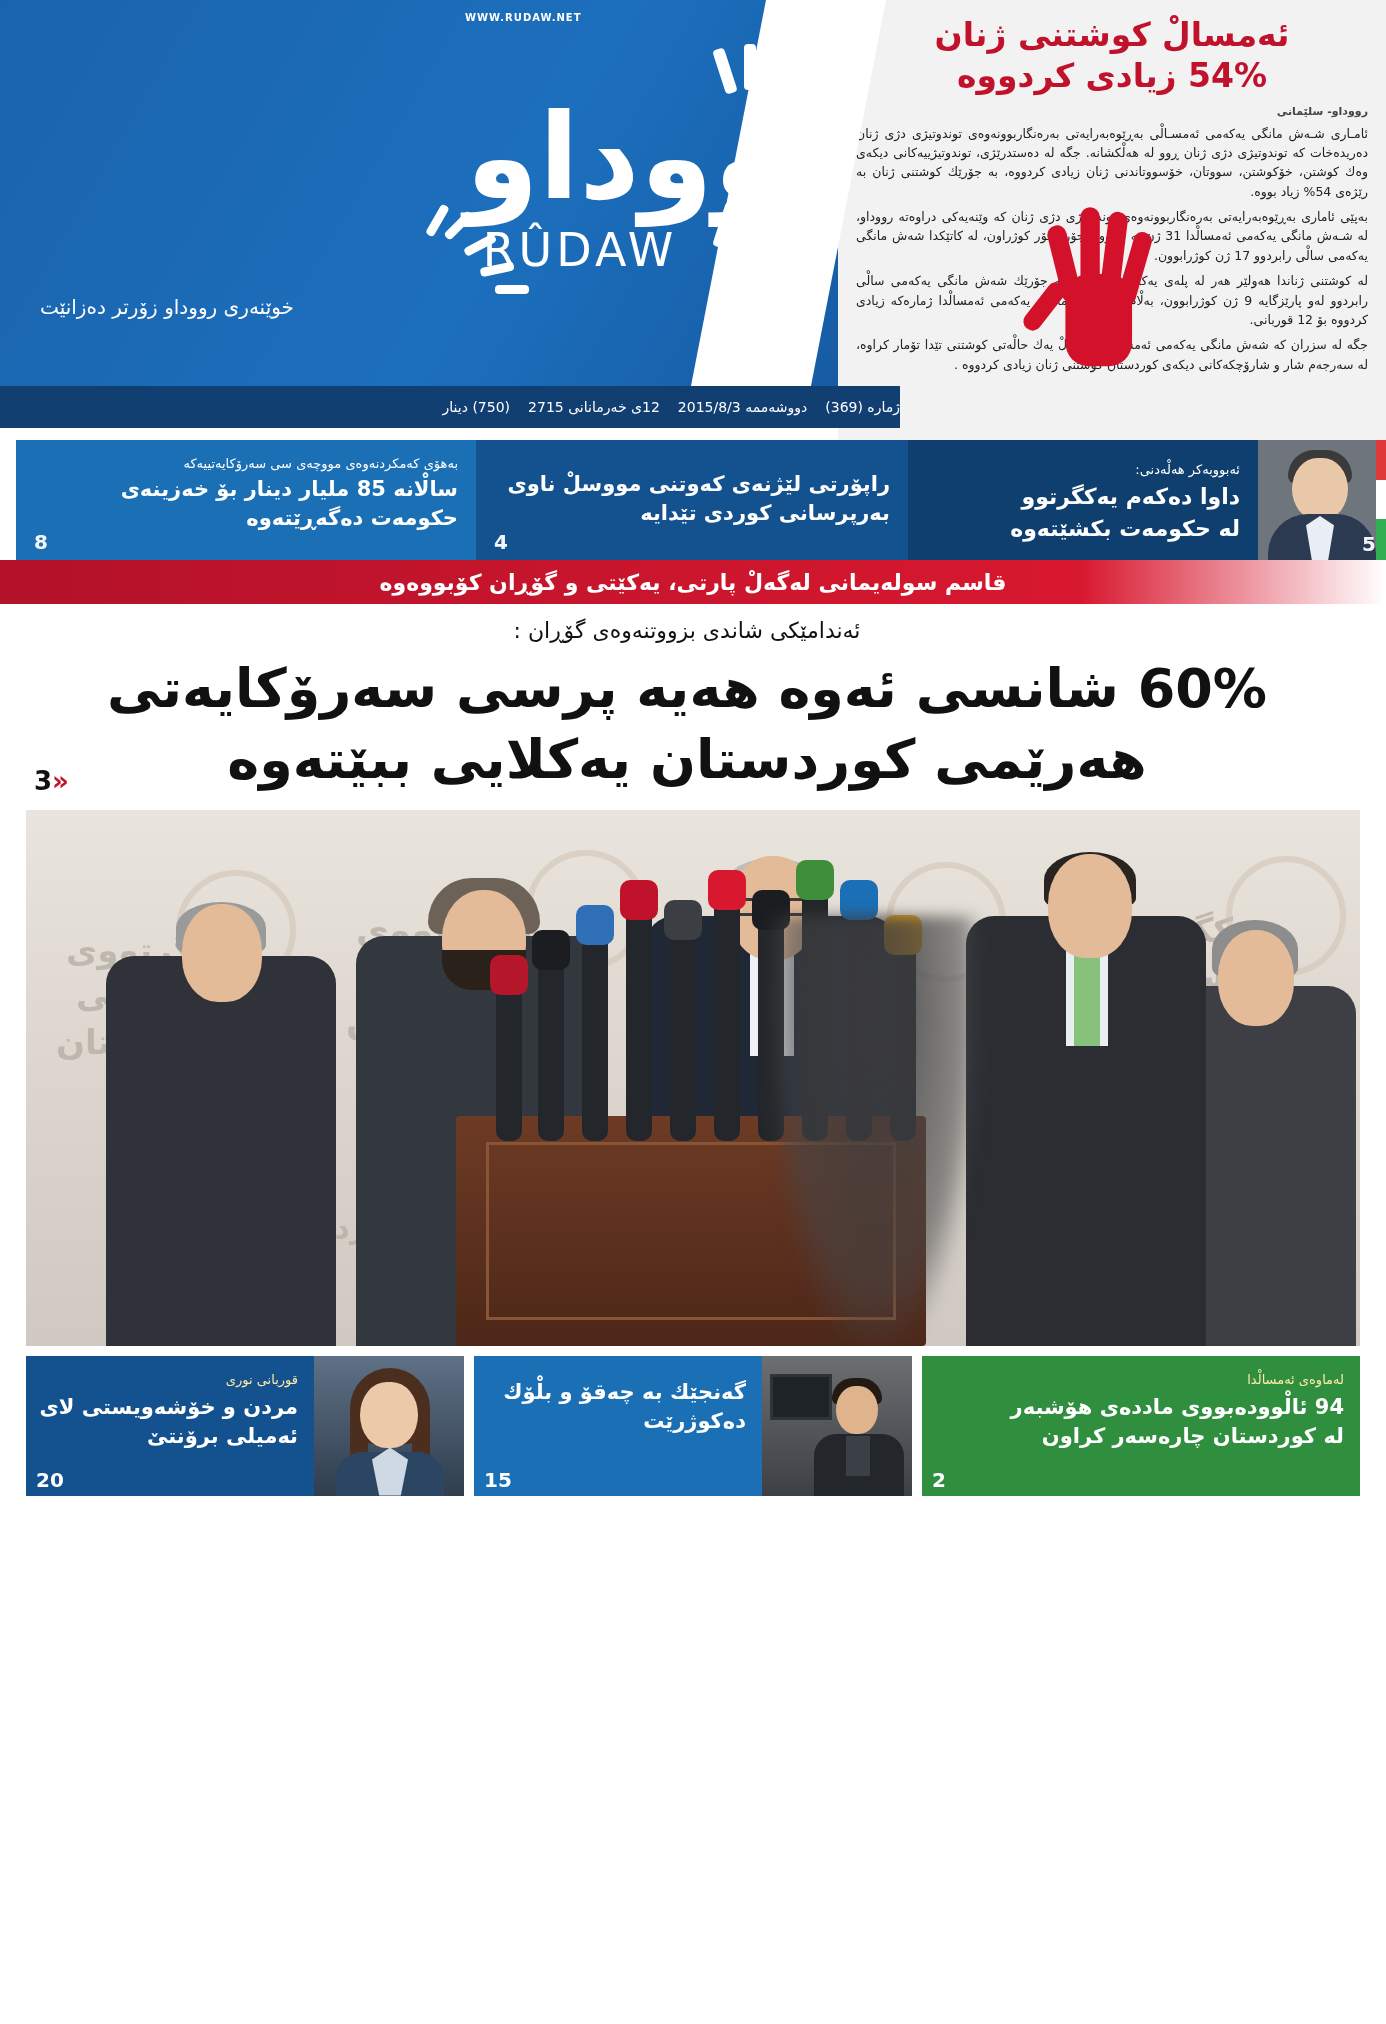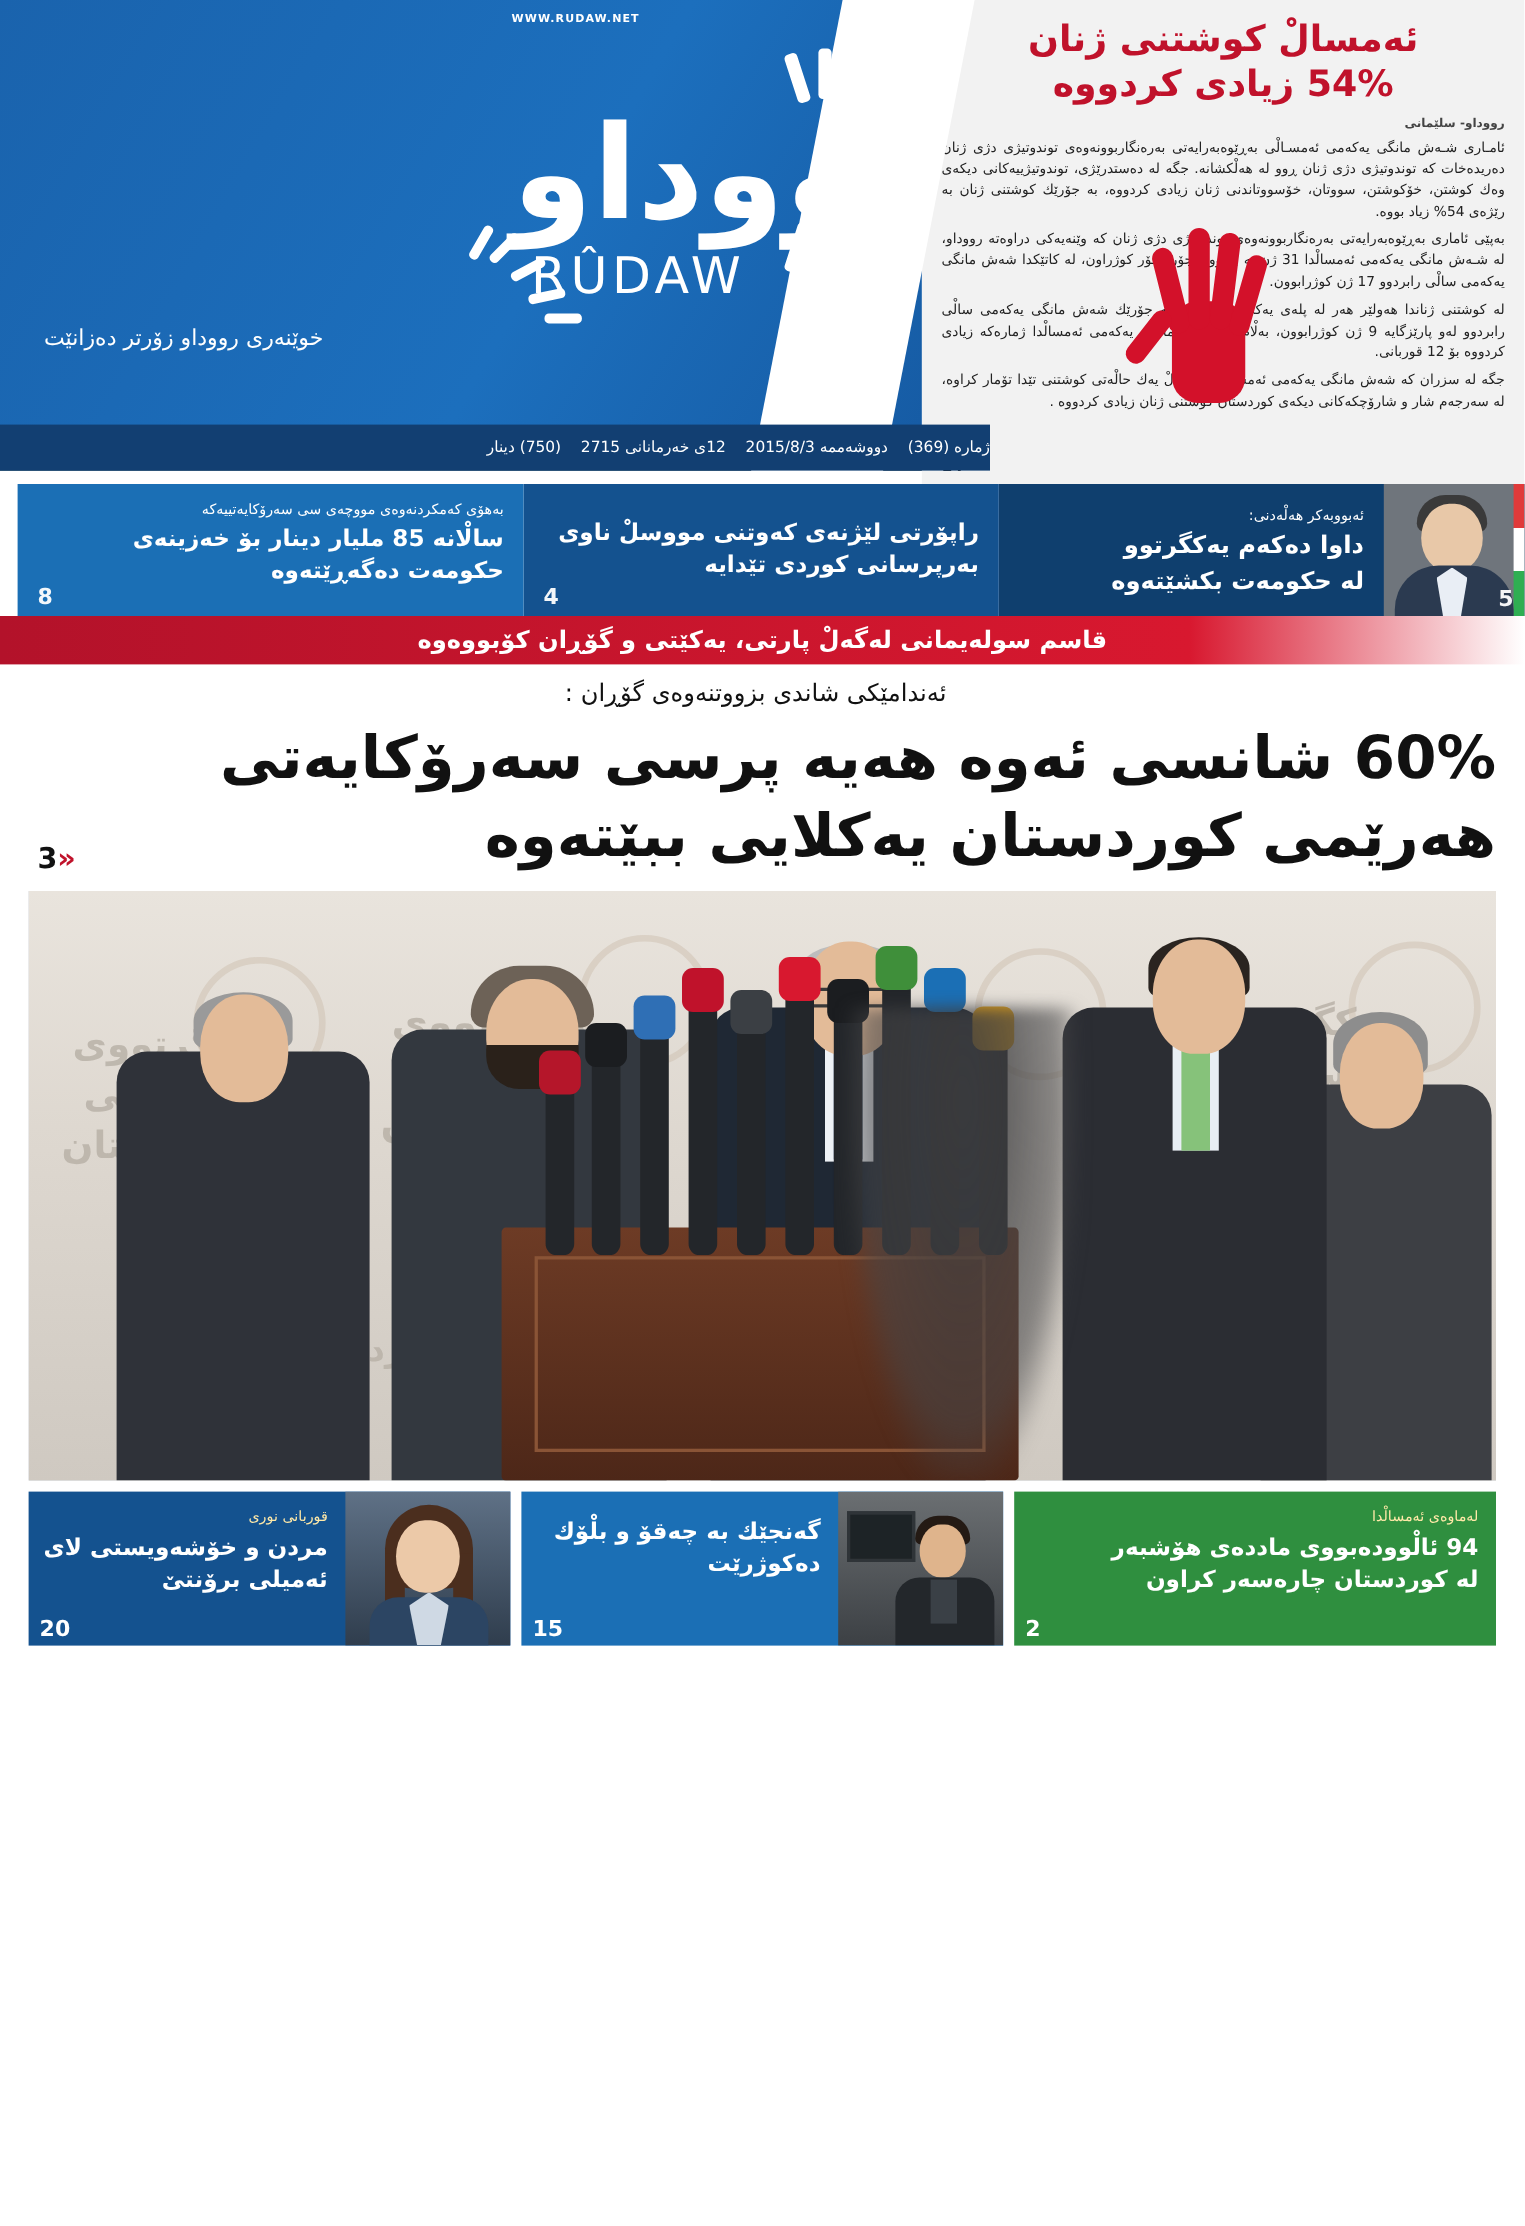--- a/index.html
+++ b/index.html
@@ -103,21 +103,21 @@
     background:linear-gradient(to left,#ffffff 0%,#d8182f 22%,#b3122a 100%);
     color:#fff; display:flex; align-items:center; justify-content:center;
     font-size:22px; font-weight:bold; direction:rtl;
   }
 
   
   .lead { direction:rtl; padding:14px 26px 4px 14px; position:relative; }
   .lead .kicker { font-size:22px; color:#111; text-align:center; margin-bottom:10px; }
   .lead h1 {
     font-size:54px; line-height:1.32; color:#111; font-weight:bold;
-    text-align:right; letter-spacing:0;
+    text-align:center; letter-spacing:0;
   }
   .lead .pnum {
     position:absolute; left:34px; bottom:4px; font-size:26px; font-weight:bold; color:#111;
   }
   .lead .pnum .chev{ color:#c0122b; margin-right:6px;}
 
   
   .photo-wrap{ margin:10px 26px 0 26px; width:1334px; height:536px; position:relative; overflow:hidden;
     background:#cfd3d6; }
   .backdrop{ position:absolute; inset:0;

